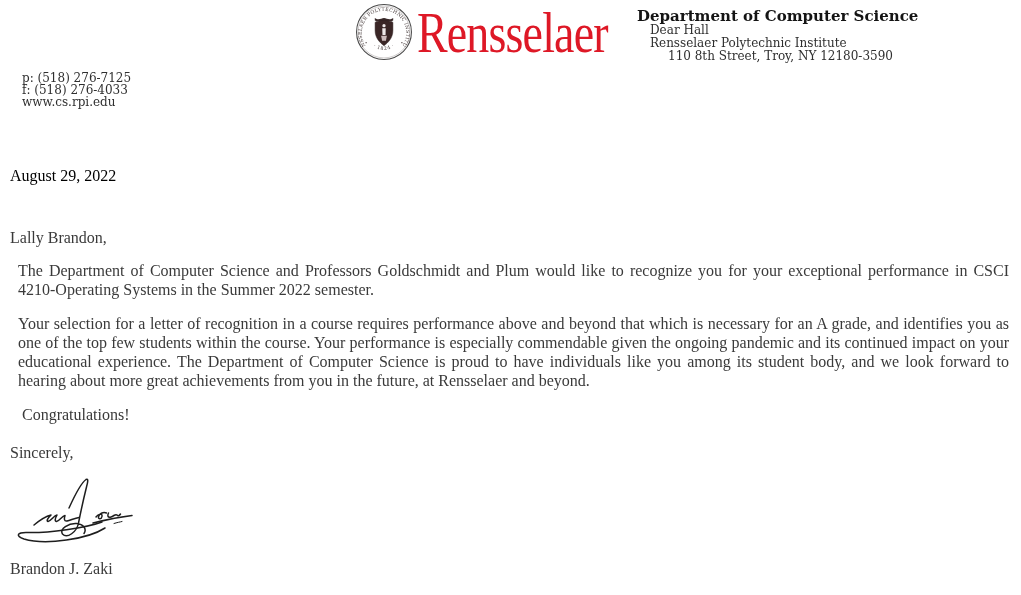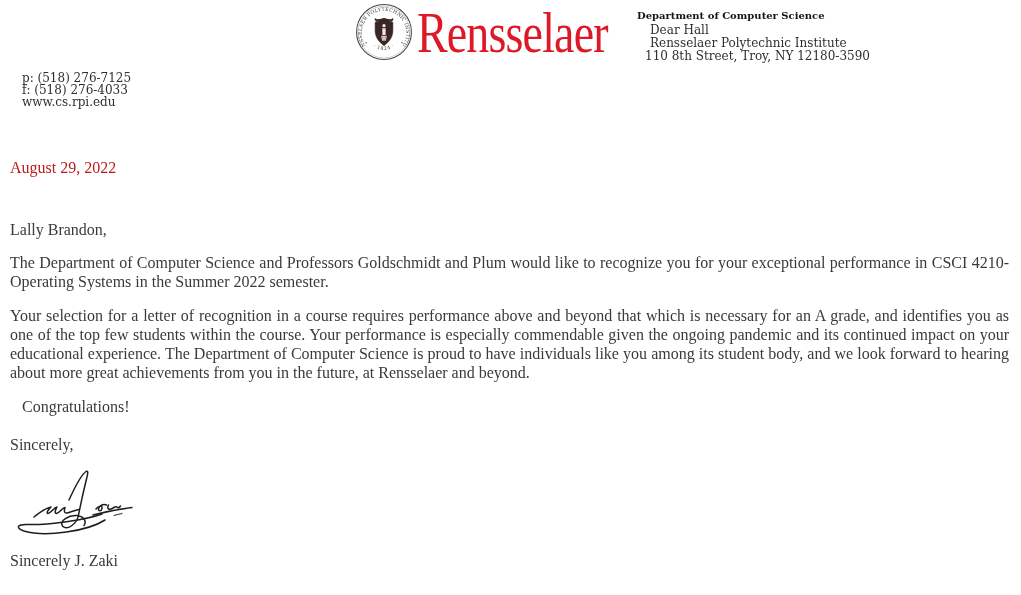--- a/index.html
+++ b/index.html
@@ -13,36 +13,36 @@
     font-family:"Liberation Serif", serif;
     font-size:56px; line-height:48px; letter-spacing:-1px;
     color:#de1826; transform:scaleX(0.82); transform-origin:left top;
     white-space:nowrap;
   }
   .dept-block {
     position:absolute; left:637px; top:10px;
     font-family:"DejaVu Serif", serif; font-size:12px; line-height:12.9px;
     color:#2f2f2f; white-space:nowrap;
   }
-  .dept-name { font-size:10px; font-weight:bold; color:#141414; margin-bottom:1px; }
+  .dept-name { font-size:15px; font-weight:bold; color:#141414; margin-bottom:1px; }
   .addr-1 { margin-left:13px; }
   .addr-2 { margin-left:13px; }
-  .addr-3 { margin-left:8px; }
+  .addr-3 { margin-left:31px; }
 
   .contact {
     position:absolute; left:22px; top:72px;
     font-family:"DejaVu Serif", serif; font-size:12px; line-height:12px;
     color:#2f2f2f; white-space:nowrap;
   }
 
   
   .letter { position:absolute; left:10px; top:158px; width:999px; font-size:16px; line-height:19px; }
-  .date { color:#b91c1c; margin:0 0 43px 0; }
+  .date { color:#000000; margin:8px 0 43px 0; }
   .greeting { margin:0 0 14px 0; }
-  .para { margin:0 0 15px 0; text-align:justify; }
+  .para { margin:0 0 15px 8px; text-align:justify; }
   .congrats { margin:0 0 19px 12px; }
   .closing { margin:0; }
   .signature { margin:11px 0 0 4px; width:122px; height:74px; }
   .signature svg { display:block; width:122px; height:74px; }
   .signer { margin-top:12px; }
 
   
   .seal-ring { font-family:"DejaVu Serif", serif; font-size:5px; letter-spacing:0.2px; fill:#4a3f3f; }
   .seal-year { font-family:"DejaVu Serif", serif; font-size:5px; letter-spacing:0.6px; fill:#4a3f3f; }
 </style>
@@ -109,17 +109,17 @@
         <path d="M55,35 C60,24 67,10 72,6.5 C74.5,5 74,9 72.5,14 C69.5,26 66.5,40 64.5,50 C63,59 53,66 48.5,61 C45,56 55,50 62.5,50.5 C69.5,51 73,56 70,60.5"></path>
 
         <path d="M82,44 C84.5,40.5 88.5,40 88,43.5 C87.5,46.5 84,46.5 84.5,43.8 C85,41 89,38.5 92.5,40 M94.5,40 C93,43 94,45 97,44 C100,43 101.5,40.5 103,42 C104,43.5 105.5,42.5 106.5,41"></path>
 
         <path d="M79,50 C92,46.5 106,44 118,42.5"></path>
         <path d="M100,50.5 C103,49.5 106,49 108,48.5" stroke-width="1"></path>
       </svg>
     </div>
 
     <div class="signer">
-      <div>Sincerely J. Zaki</div>
+      <div>Brandon J. Zaki</div>
     </div>
   </div>
 
 </div>
 
 </body></html>

